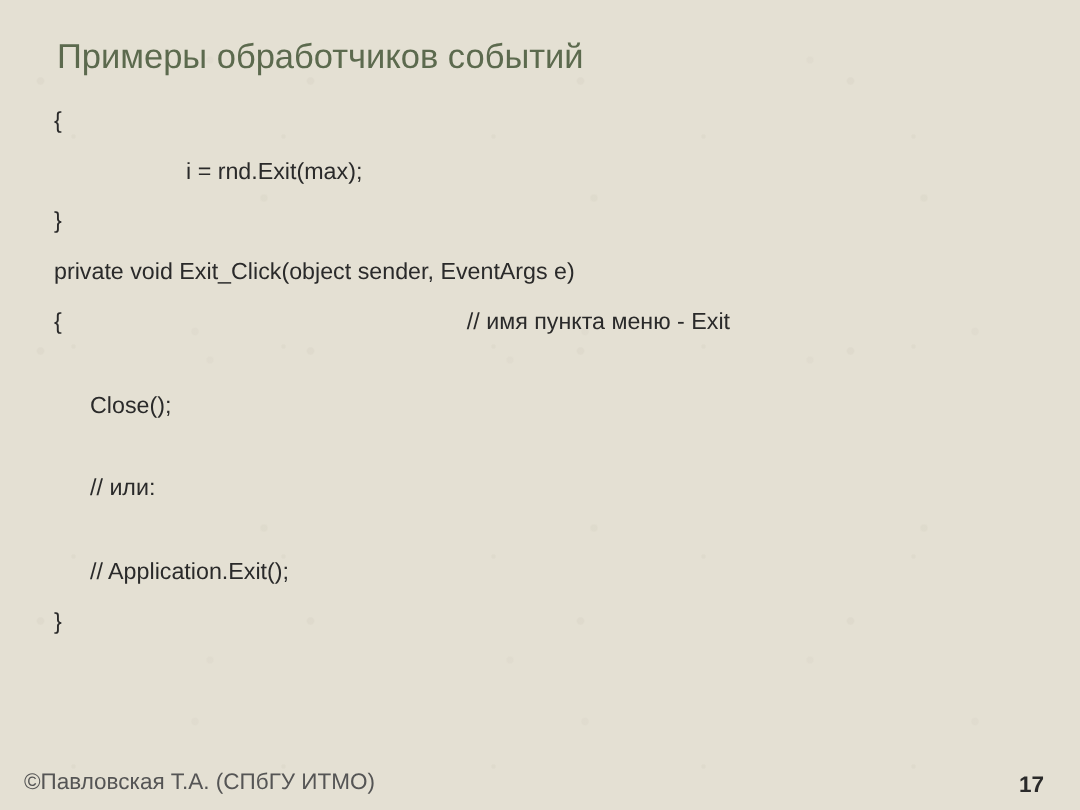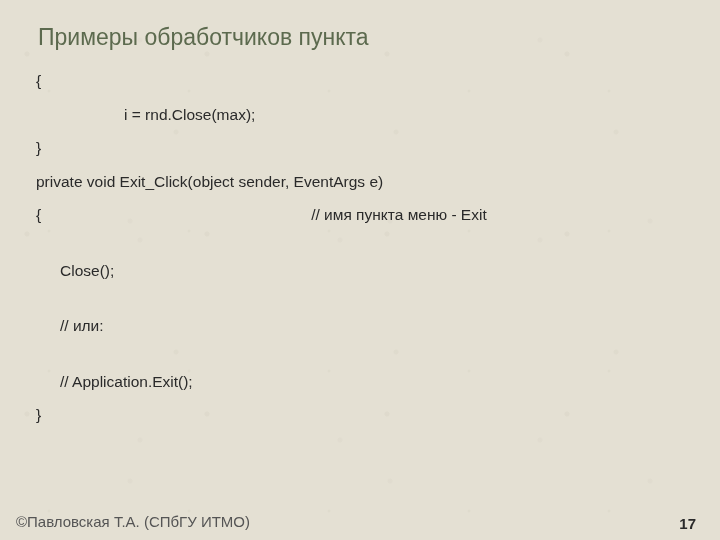--- a/index.html
+++ b/index.html
@@ -57,25 +57,25 @@
     bottom: 8px;
     font-size: 15px;
     font-weight: bold;
     color: #2a2a2a;
     margin-left: 45px;
   }
 </style>
 </head>
 <body>
 
-<h1 class="title">Примеры обработчиков пункта</h1>
+<h1 class="title">Примеры обработчиков событий</h1>
 
 <div class="codeblock">
   <div class="line">{</div>
-  <div class="line indent1">i = rnd.Close(max);</div>
+  <div class="line indent1">i = rnd.Exit(max);</div>
   <div class="line">}</div>
   <div class="line">private void Exit_Click(object sender, EventArgs e)</div>
   <div class="line"><span>{</span><span class="comment-right" style="padding-left:270px;text-align:right;">// имя пункта меню - Exit</span></div>
   <div class="line indent-small">Close();</div>
   <div class="line indent-small">// или:</div>
   <div class="line indent-small">// Application.Exit();</div>
   <div class="line">}</div>
 </div>
 
 <div class="footer-left">©Павловская Т.А. (СПбГУ ИТМО)</div>

